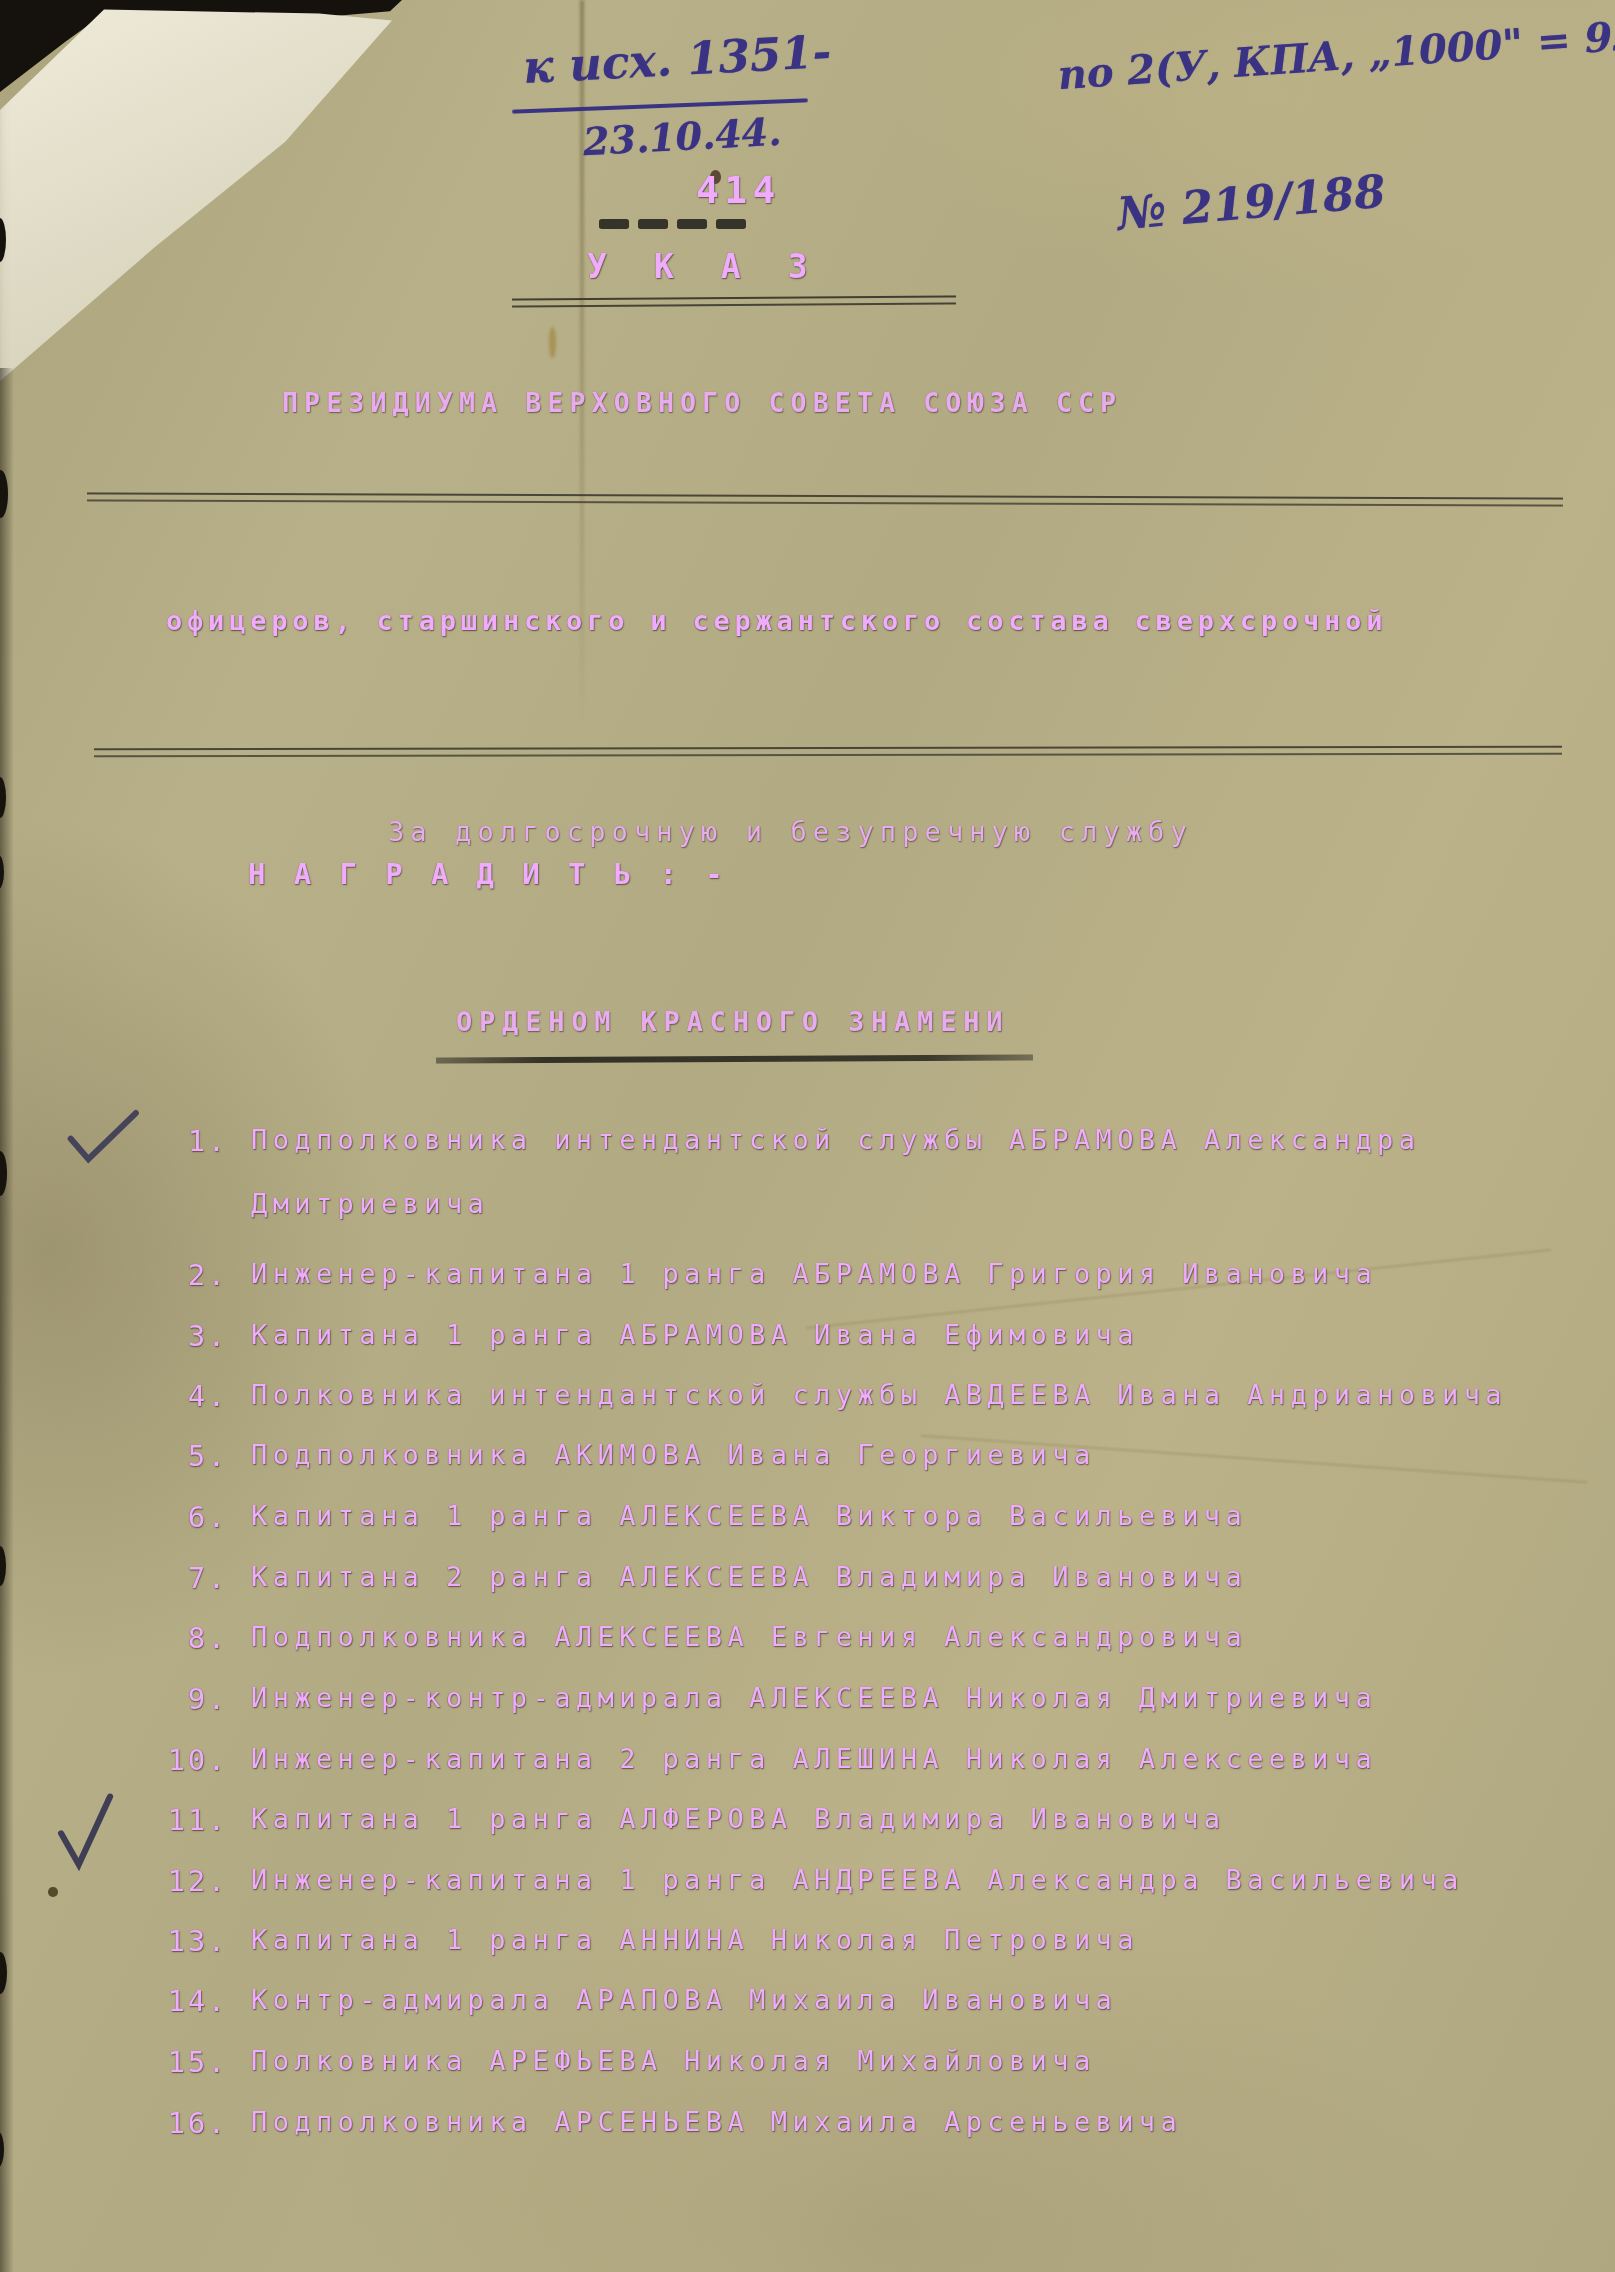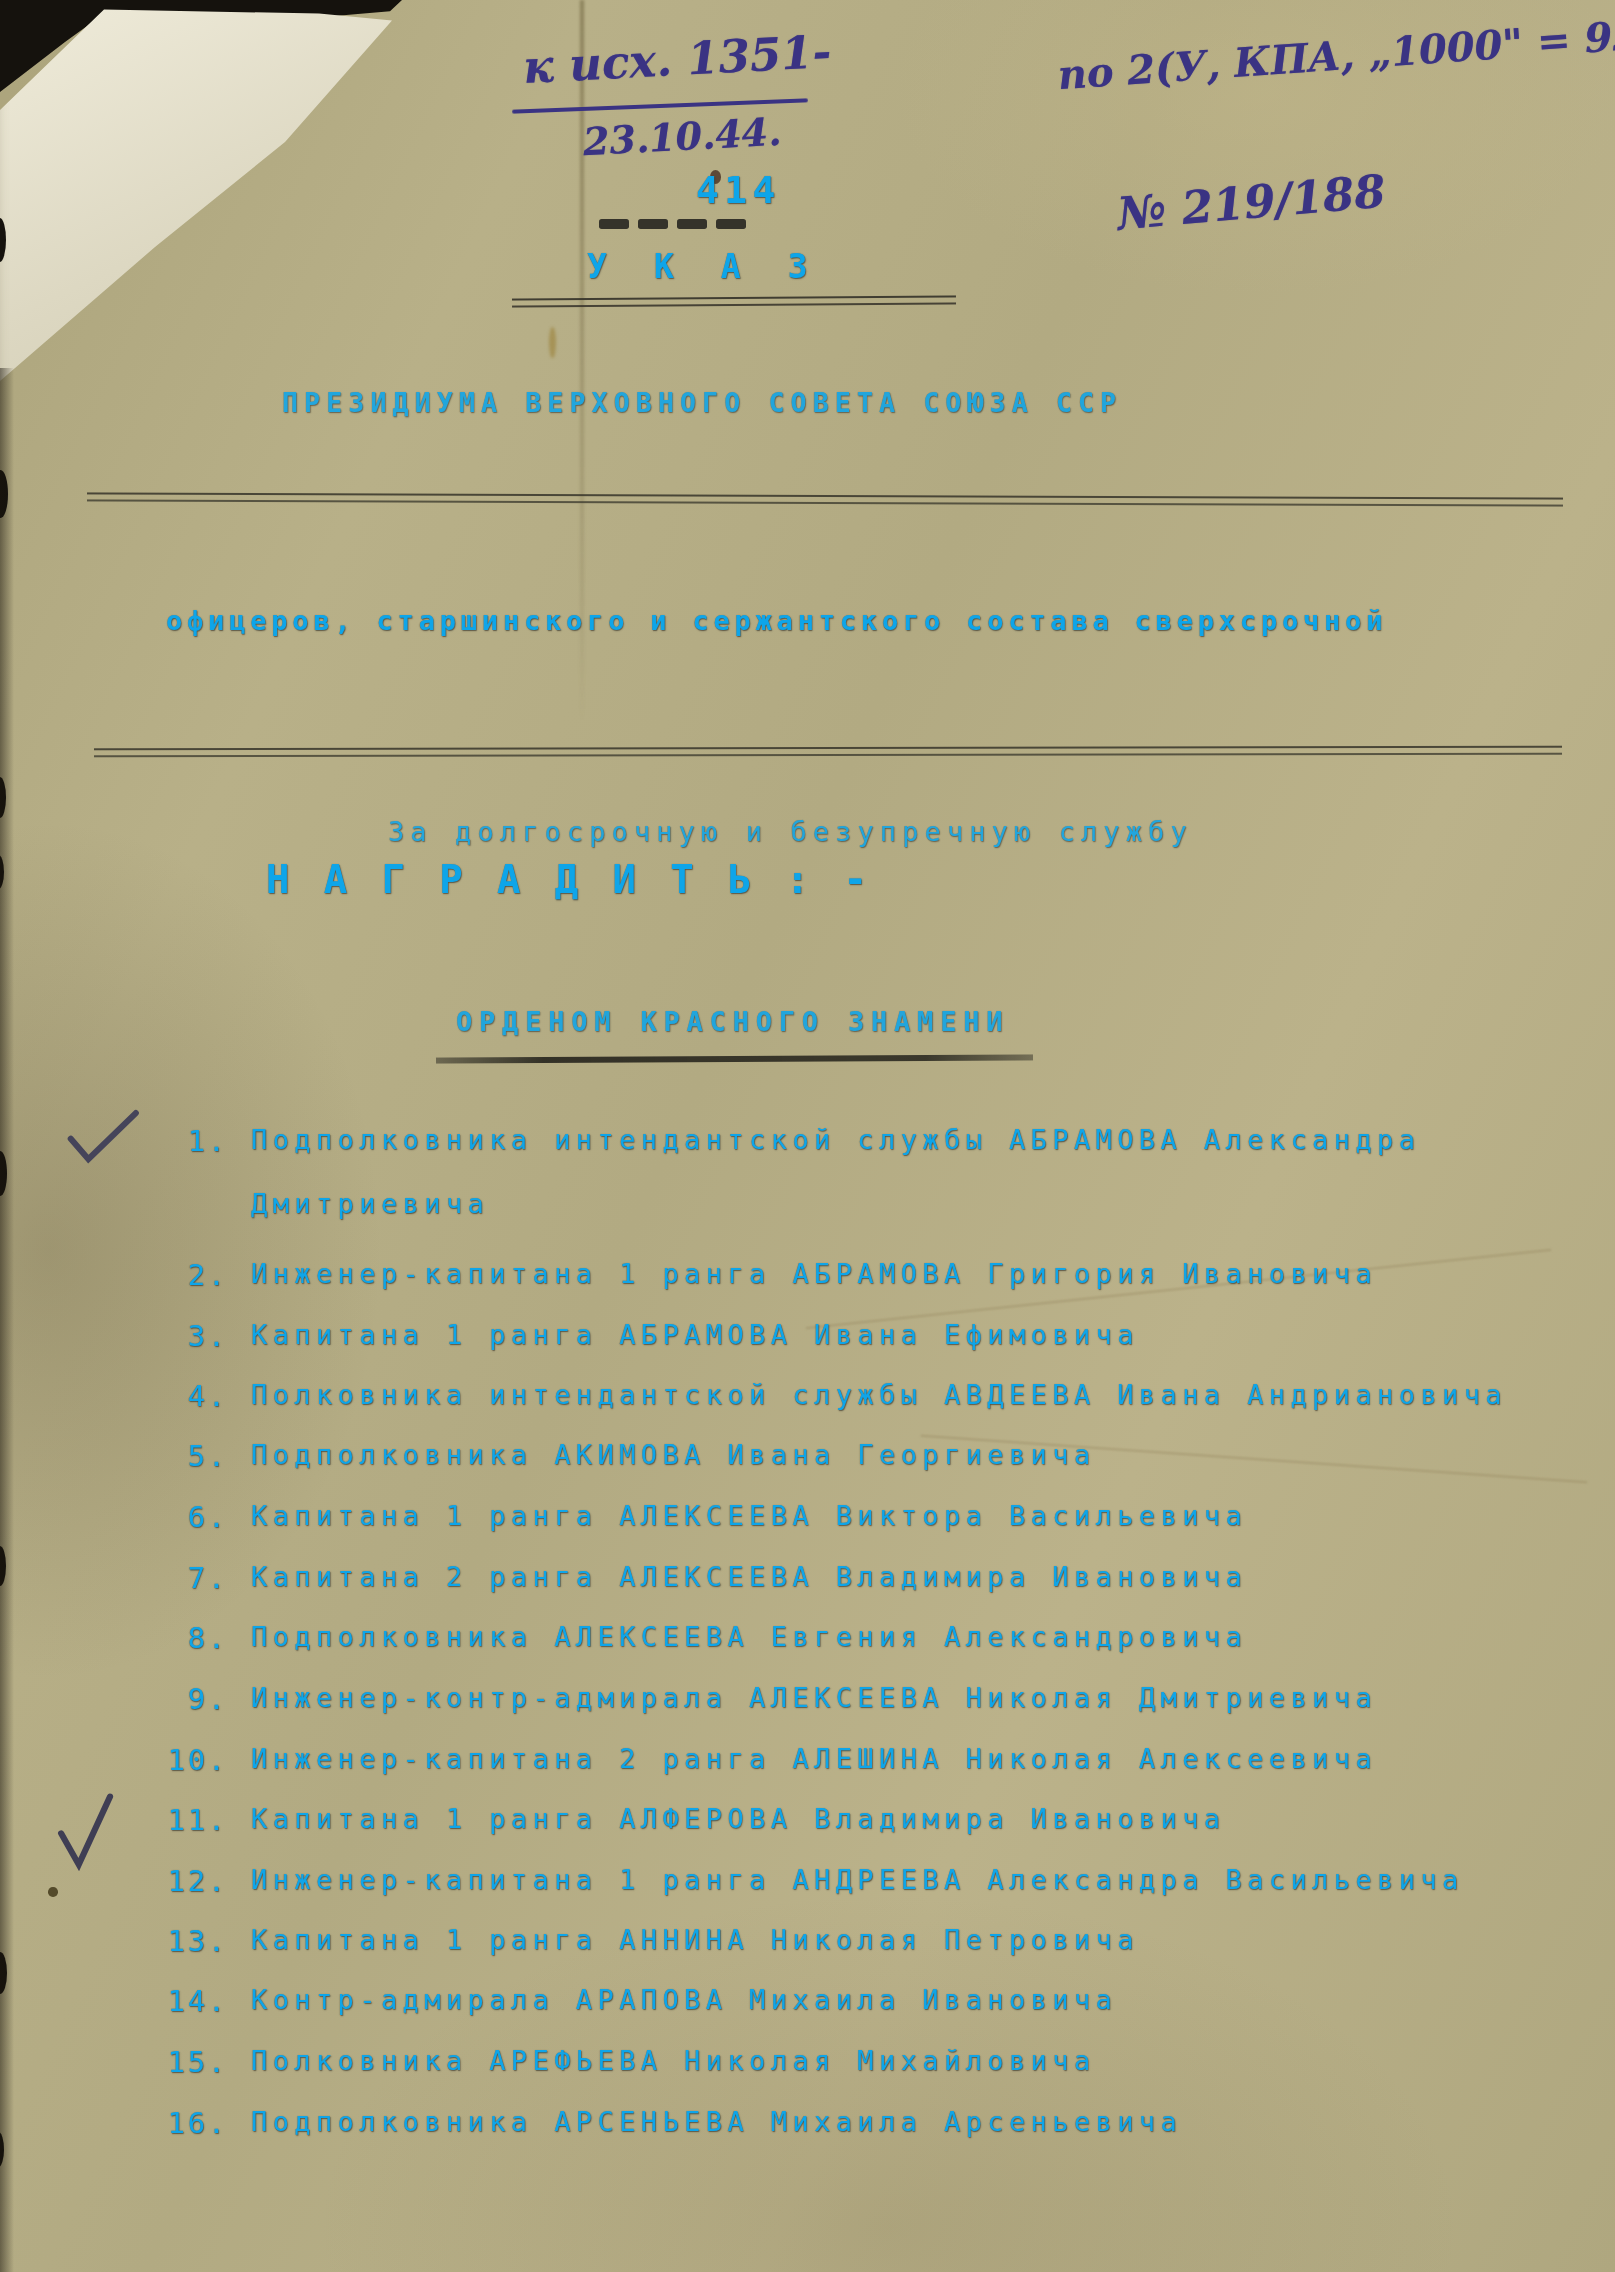--- a/index.html
+++ b/index.html
@@ -26,21 +26,21 @@
   
   .scrap{position:absolute;left:0;top:0;width:409px;height:395px;
     background:linear-gradient(155deg,#ece8d6 10%,#ddd8c2 55%,#cfcab2 100%);
     clip-path:polygon(104px 9.5px,319px 13.6px,392px 20.4px,285px 142px,155px 247px,0 381px,0 110px);
     box-shadow:inset -4.1px -5.4px 12.3px rgba(90,80,50,.35);}
   
   .notch{position:absolute;left:-6.8px;background:#15120d;border-radius:50%;}
   .edge-shade{position:absolute;left:0;top:368px;width:13.6px;height:1905px;
     background:linear-gradient(to right,rgba(25,20,12,.5),rgba(25,20,12,0));}
   
-  .tw{position:absolute;color:#0ea5e9;white-space:pre;
+  .tw{position:absolute;color:#f0abfc;white-space:pre;
       text-shadow:0.7px 0.7px 1.4px rgba(58,55,45,.75), -0.3px 0 0.7px rgba(58,55,45,.35);}
   .b{font-weight:bold;}
   .dim{opacity:.88;}
   
   .dbl{position:absolute;border-top:2.7px solid rgba(52,49,40,.9);border-bottom:2.7px solid rgba(52,49,40,.85);
        height:5.4px;filter:blur(0.4px);}
   .thin-dbl{position:absolute;border-top:2px solid rgba(55,52,42,.85);border-bottom:2px solid rgba(55,52,42,.75);
        height:4.8px;filter:blur(0.5px);}
   .smudge-line{position:absolute;height:6.1px;filter:blur(0.7px);
        background:linear-gradient(to right,rgba(50,48,38,.55),rgba(45,43,34,.95) 18%,rgba(45,43,34,.9) 82%,rgba(50,48,38,.5));}
@@ -107,21 +107,21 @@
 
   <div class="tw b dim" style="left:282px;top:387px;font-size:26.6px;letter-spacing:6.1px;">ПРЕЗИДИУМА ВЕРХОВНОГО СОВЕТА СОЮЗА ССР</div>
 
   <div class="thin-dbl" style="left:87px;top:495px;width:1476px;transform:rotate(0.2deg);"></div>
 
   <div class="tw b" style="left:166px;top:605px;font-size:27px;letter-spacing:4.8px;">офицеров, старшинского и сержантского состава сверхсрочной</div>
 
   <div class="thin-dbl" style="left:94px;top:747px;width:1468px;transform:rotate(-0.1deg);"></div>
 
   <div class="tw dim" style="left:388px;top:816px;font-size:27px;letter-spacing:6.1px;">За долгосрочную и безупречную службу</div>
-  <div class="tw b" style="left:266px;top:857px;font-size:39px;letter-spacing:5.4px;">Н А Г Р А Д И Т Ь : -</div>
+  <div class="tw b" style="left:248px;top:857px;font-size:29px;letter-spacing:5.4px;">Н А Г Р А Д И Т Ь : -</div>
 
   <div class="tw b dim" style="left:456px;top:1006px;font-size:27px;letter-spacing:6.8px;">ОРДЕНОМ КРАСНОГО ЗНАМЕНИ</div>
   <div class="smudge-line" style="left:436px;top:1056px;width:597px;transform:rotate(-0.3deg);"></div>
 
   <div class="row" style="top:1124px;">
     <svg class="check" style="left:65px;top:-15px;" width="82" height="61" viewBox="0 0 120 90">
       <path d="M8 44 L34 74 L104 6" fill="none" stroke="#45445a" stroke-width="9" stroke-linecap="round"></path>
     </svg>
     <span class="tw num">1.</span>
     <span class="tw txt">Подполковника интендантской службы АБРАМОВА Александра</span>

